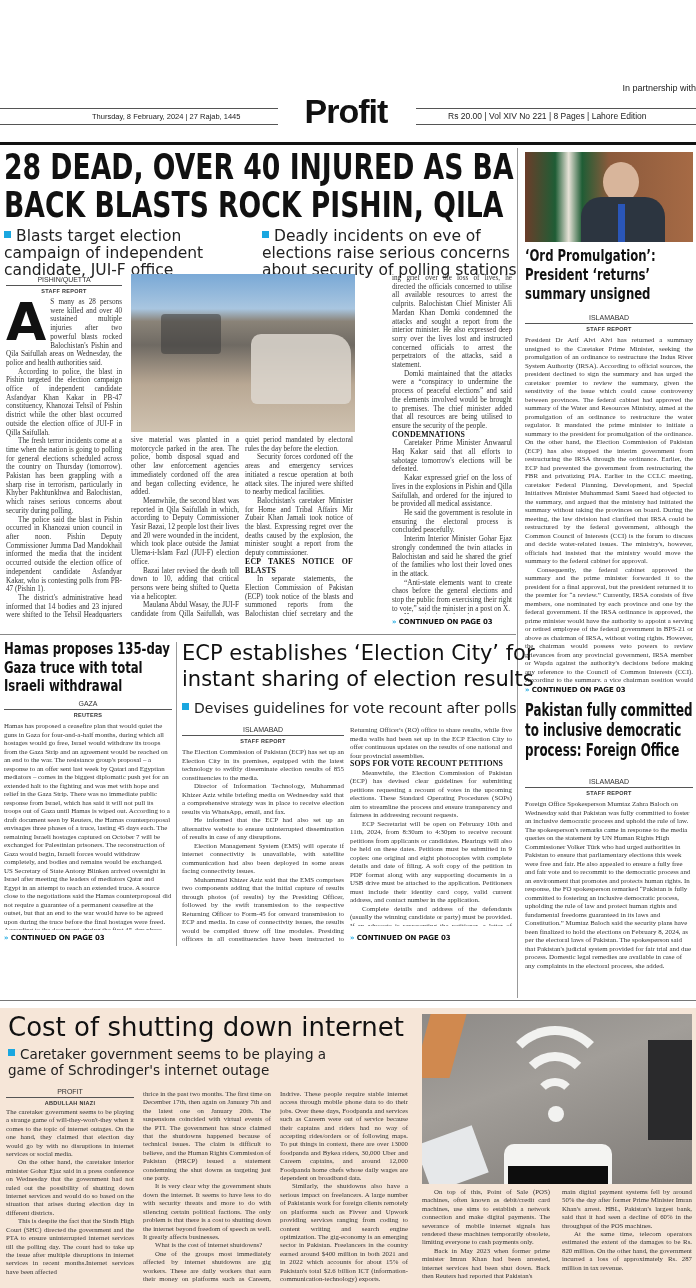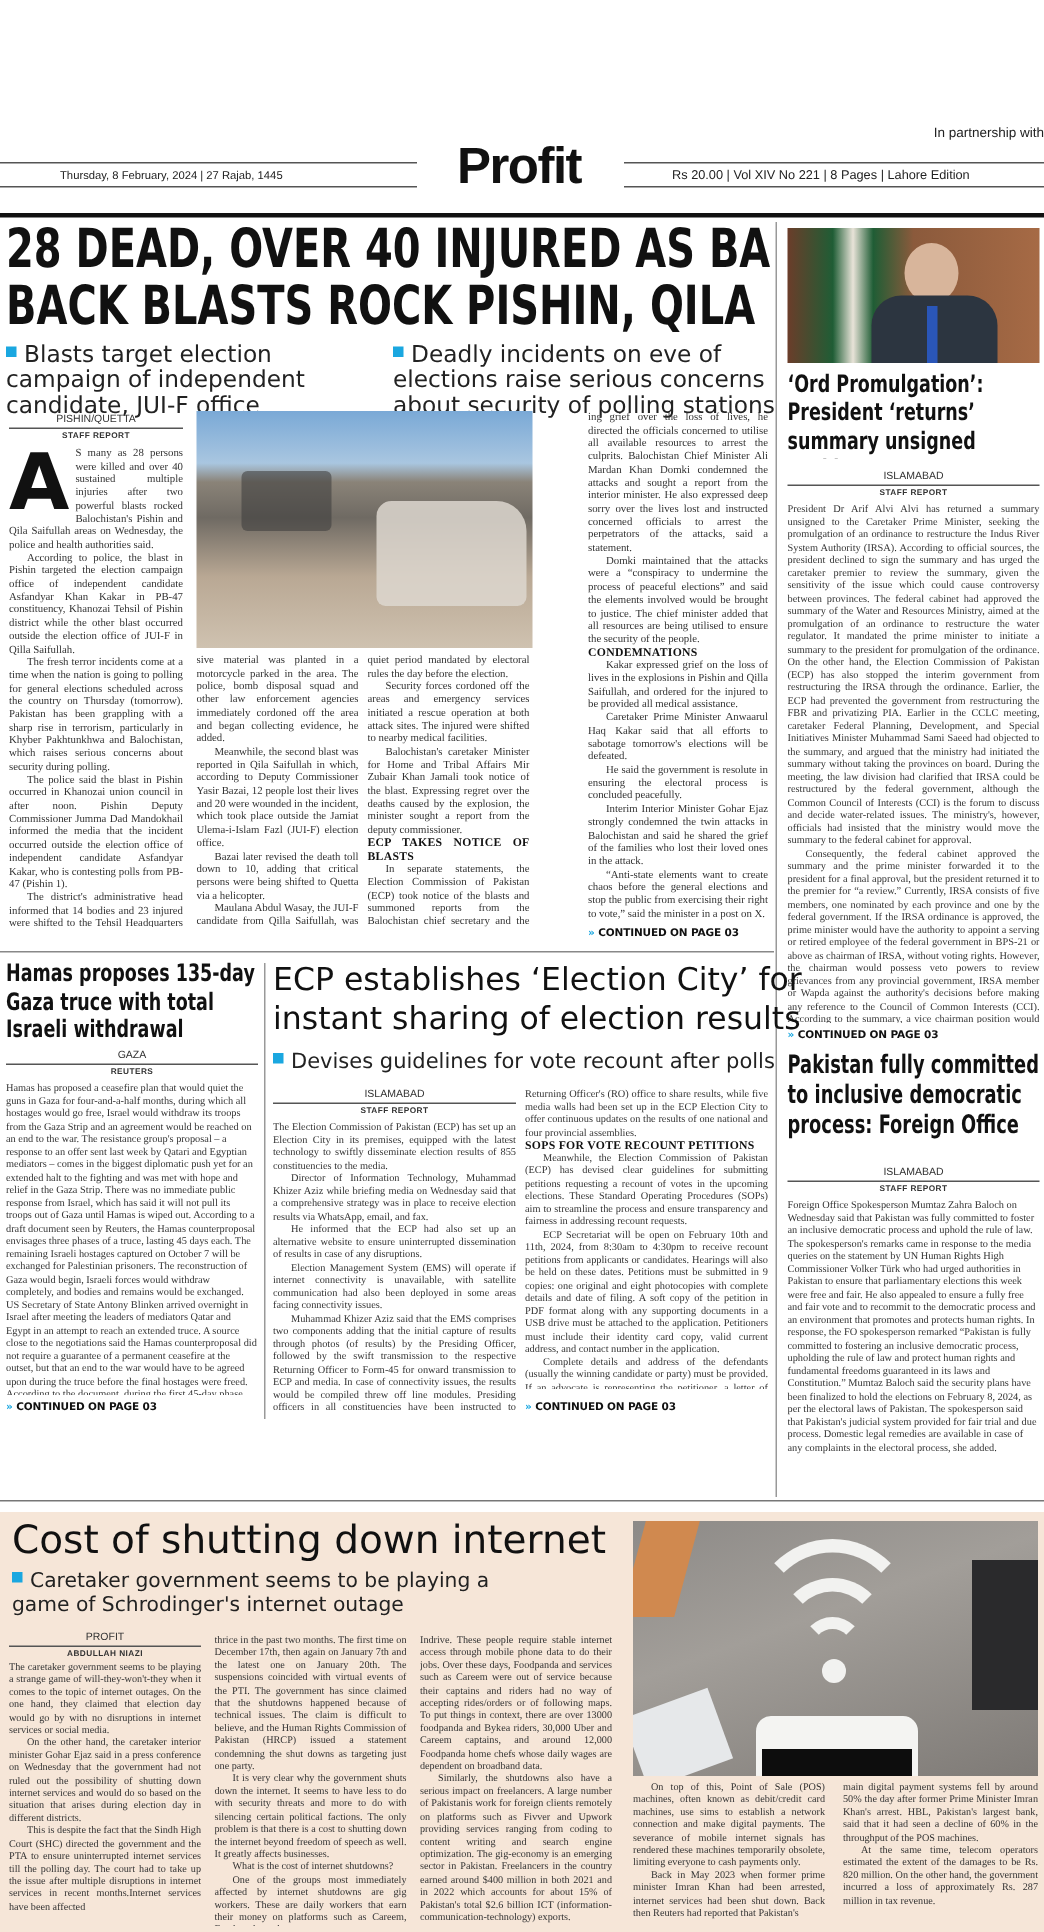--- a/index.html
+++ b/index.html
@@ -5,21 +5,21 @@
 *{box-sizing:border-box;margin:0;padding:0}
 body{width:696px;height:1288px;background:#fff;font-family:"Liberation Serif",serif;color:#222;overflow:hidden;position:relative}
 .abs{position:absolute}
 .mast{left:0;top:0;width:696px;height:130px}
 .logo{position:absolute;left:55px;top:2px;font-family:"Liberation Serif",serif;font-size:66px;line-height:78px;letter-spacing:-1px;white-space:nowrap}
 .logo .p{color:#1a1a1a}
 .logo .t{color:#1aa7e0}
 .logo .cap{font-size:84px}
 .partner{position:absolute;left:0;width:696px;top:83px;text-align:right;font-family:"Liberation Sans",sans-serif;font-size:9px;color:#222}
 .profit{position:absolute;left:280px;top:93px;width:132px;text-align:center;font-family:"Liberation Sans",sans-serif;font-weight:bold;font-size:34px;letter-spacing:-1px;color:#111;line-height:36px}
-.dateline{position:absolute;left:0;top:108px;width:278px;border-top:1px solid #555;border-bottom:1px solid #555;height:17px;font-family:"Liberation Sans",sans-serif;font-size:7.5px;padding:3px 0 0 40px;color:#222}
+.dateline{position:absolute;left:0;top:108px;width:278px;border-top:1px solid #555;border-bottom:1px solid #555;height:17px;font-family:"Liberation Sans",sans-serif;font-size:7.5px;padding:3px 0 0 92px;color:#222}
 .issue{position:absolute;left:416px;top:108px;width:280px;border-top:1px solid #555;border-bottom:1px solid #555;height:17px;font-family:"Liberation Sans",sans-serif;font-size:8.5px;padding:2px 0 0 32px;color:#222}
 .rule{position:absolute;left:0;width:696px;height:3px;background:#111;top:142px}
 .col{font-size:7.2px;line-height:8.7px;text-align:justify;color:#333}
 .col p{text-indent:12px}
 .col p.ni{text-indent:0}
 .col h5{font-size:7.8px;font-weight:bold;color:#111;text-indent:0;letter-spacing:.2px}
 .head-cond{font-family:"DejaVu Sans",sans-serif;font-weight:bold;color:#111;transform-origin:left top;white-space:nowrap}
 .bul{font-family:"DejaVu Sans",sans-serif;color:#222;font-size:15.5px;line-height:17px}
 .bul .sq{display:inline-block;width:7px;height:7px;background:#1aa7e0;margin-right:5px;vertical-align:3px}
 .byl{text-align:center;font-family:"Liberation Sans",sans-serif;font-size:6.5px;color:#333}
@@ -78,24 +78,24 @@
 <div class="abs col" style="left:245px;top:436px;width:108px;height:182px;overflow:hidden">
   <p class="ni">quiet period mandated by electoral rules the day before the election.</p>
   <p>Security forces cordoned off the areas and emergency services initiated a rescue operation at both attack sites. The injured were shifted to nearby medical facilities.</p>
   <p>Balochistan's caretaker Minister for Home and Tribal Affairs Mir Zubair Khan Jamali took notice of the blast. Expressing regret over the deaths caused by the explosion, the minister sought a report from the deputy commissioner.</p>
   <h5>ECP TAKES NOTICE OF BLASTS</h5>
   <p>In separate statements, the Election Commission of Pakistan (ECP) took notice of the blasts and summoned reports from the Balochistan chief secretary and the provincial police chief.</p>
 
 </div>
 <div class="abs col" style="left:392px;top:274px;width:120px;height:340px;overflow:hidden">
   <p class="ni">ing grief over the loss of lives, he directed the officials concerned to utilise all available resources to arrest the culprits. Balochistan Chief Minister Ali Mardan Khan Domki condemned the attacks and sought a report from the interior minister. He also expressed deep sorry over the lives lost and instructed concerned officials to arrest the perpetrators of the attacks, said a statement.</p>
-  <p>Domki maintained that the attacks were a “conspiracy to undermine the process of peaceful elections” and said the elements involved would be brought to justice. The chief minister added that all resources are being utilised to ensure the security of the people.</p>
+  <p>Domki maintained that the attacks were a “conspiracy to undermine the process of peaceful elections” and said the elements involved would be brought to premises. The chief minister added that all resources are being utilised to ensure the security of the people.</p>
   <h5>CONDEMNATIONS</h5>
+  <p>Caretaker Prime Minister Anwaarul Haq Kakar said that all efforts to sabotage tomorrow's elections will be defeated.</p>
   <p>Kakar expressed grief on the loss of lives in the explosions in Pishin and Qilla Saifullah, and ordered for the injured to be provided all medical assistance.</p>
-  <p>Caretaker Prime Minister Anwaarul Haq Kakar said that all efforts to sabotage tomorrow's elections will be defeated.</p>
   <p>He said the government is resolute in ensuring the electoral process is concluded peacefully.</p>
   <p>Interim Interior Minister Gohar Ejaz strongly condemned the twin attacks in Balochistan and said he shared the grief of the families who lost their loved ones in the attack.</p>
   <p>“Anti-state elements want to create chaos before the general elections and stop the public from exercising their right to vote,” said the minister in a post on X.</p>
   <p>He maintained that the government would not “let the evil intentions of the enemy succeed at any cost”.</p>
 </div>
 <div class="abs cont" style="left:392px;top:618px;width:120px"><span class="ar">»</span> <span>CONTINUED ON PAGE 03</span></div>
 
 <div class="vline" style="left:517px;top:148px;height:850px"></div>
 
 <div class="photo" style="left:525px;top:152px;width:168px;height:90px;background:linear-gradient(90deg,#6b3d2a 0%,#1f5d35 18%,#e8e3d8 26%,#1f5d35 34%,#8b5a3c 50%,#a66a45 100%)">

